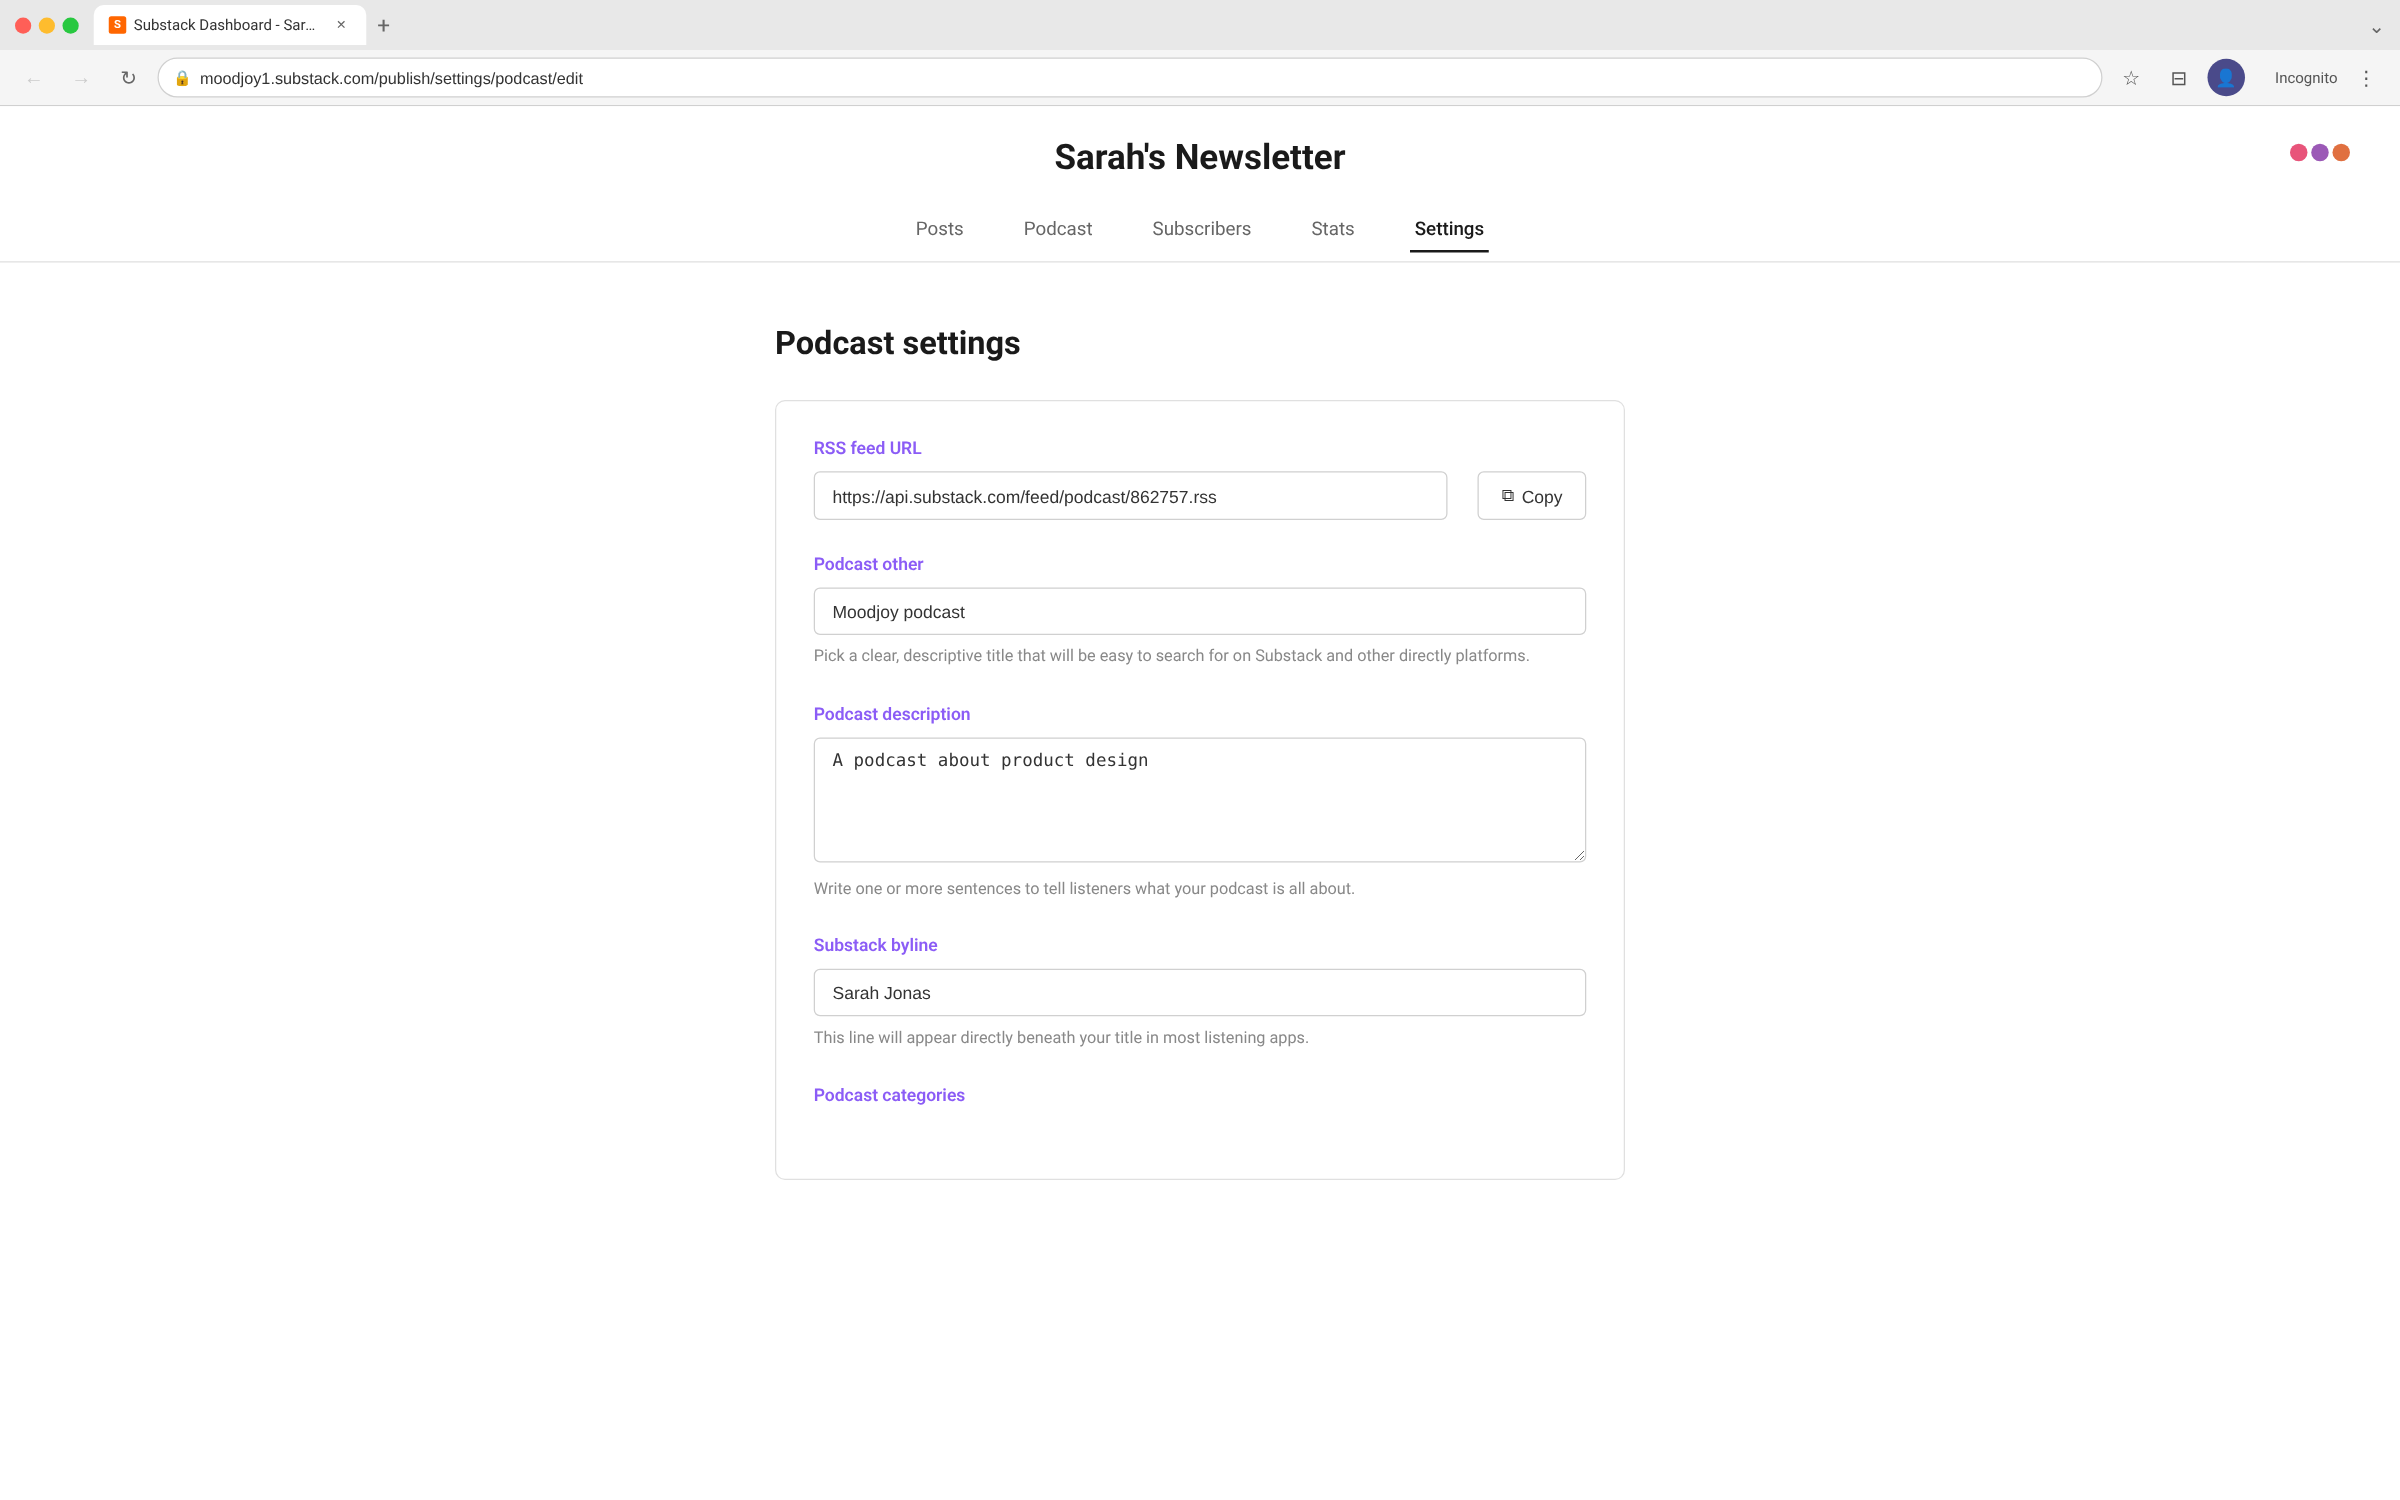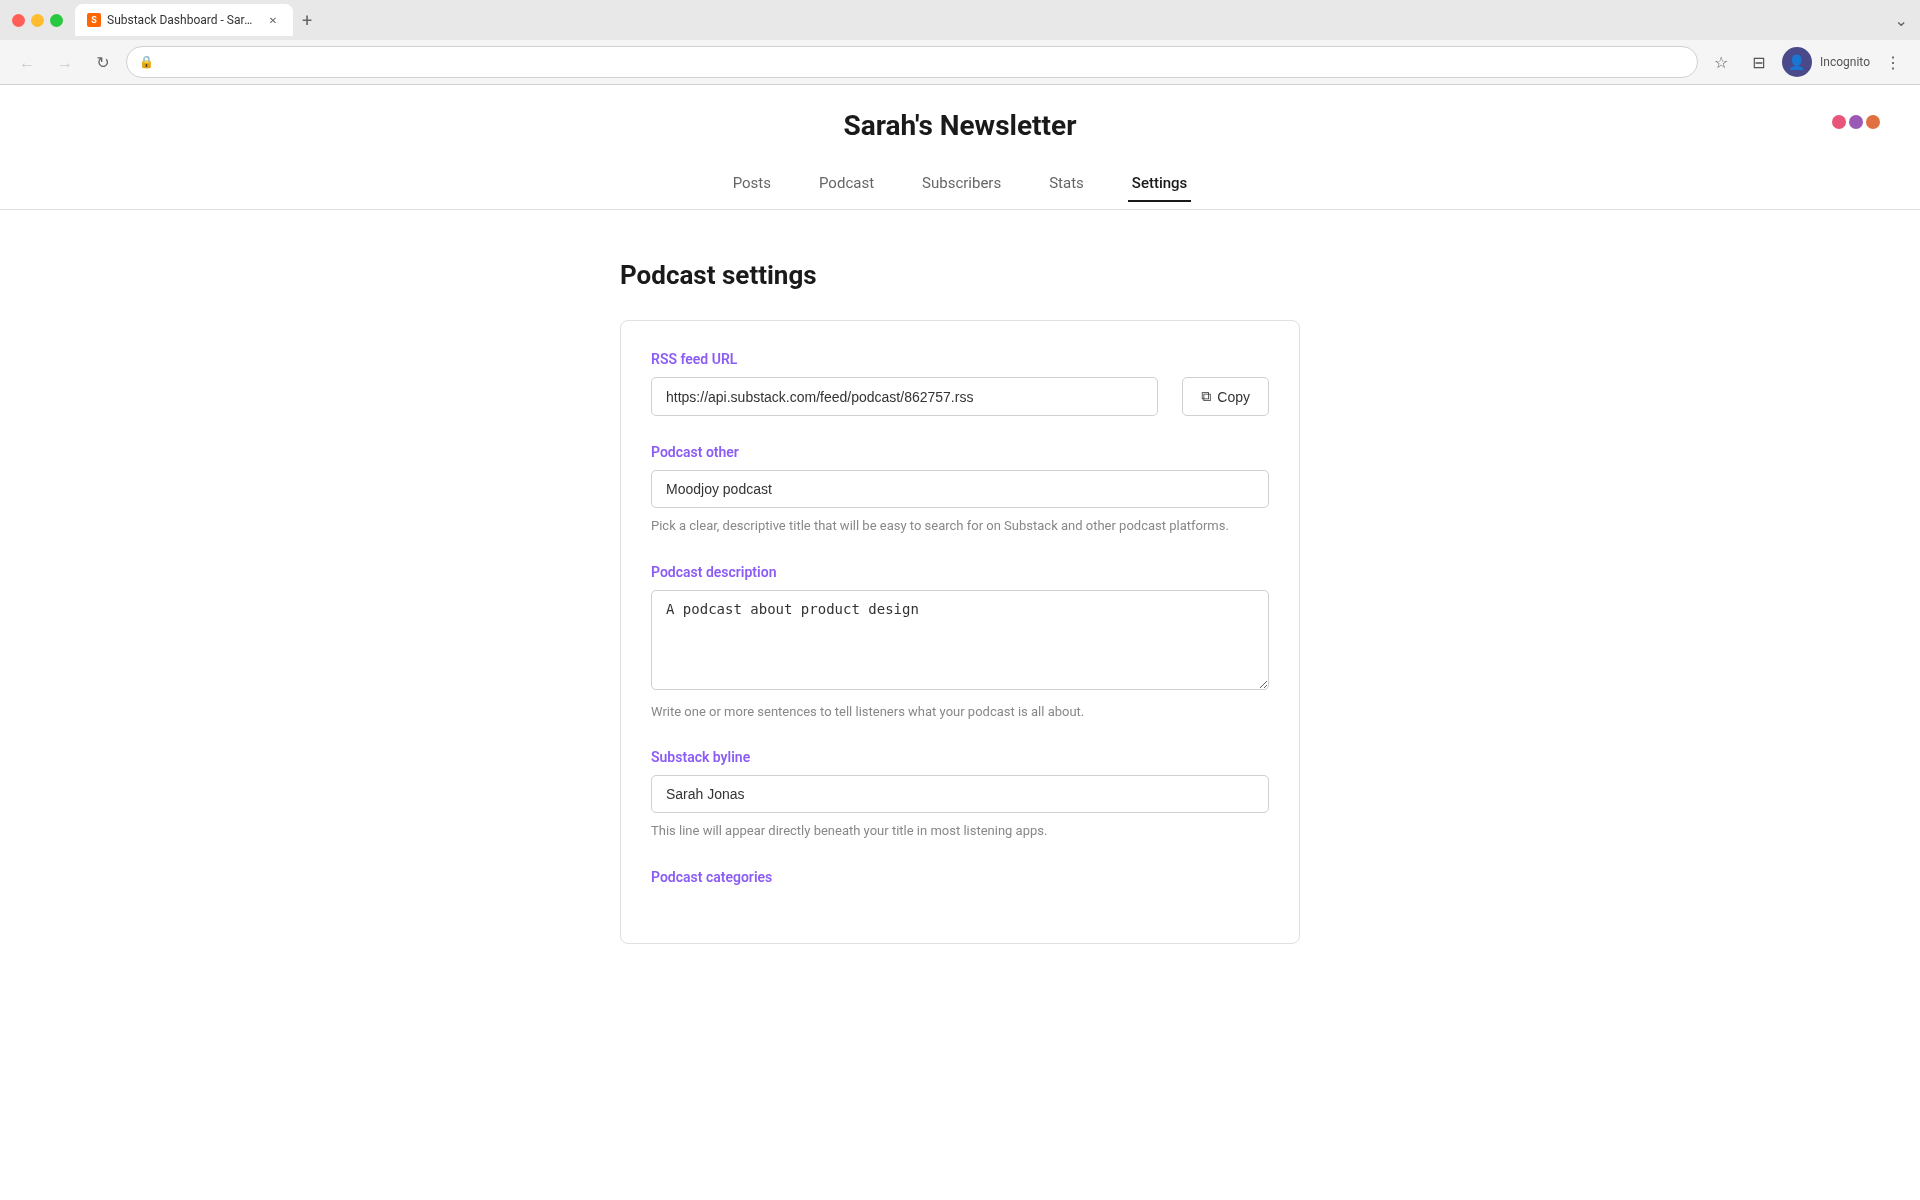--- a/index.html
+++ b/index.html
@@ -188,20 +188,21 @@
       align-items: center;
       justify-content: center;
       color: white;
       font-size: 14px;
       cursor: pointer;
     }
 
     .incognito-label {
       font-size: 12px;
       color: #555;
+      margin-left: 16px;
     }
 
     
     .page-content {
       background: #fff;
       min-height: 1116px;
     }
 
     
     .site-header {
@@ -384,20 +385,21 @@
       <div style="font-size: 16px; color: #666; cursor: pointer;">⌄</div>
     </div>
   </div>
 
   <div class="browser-nav">
     <div class="nav-btn disabled">←</div>
     <div class="nav-btn disabled">→</div>
     <div class="nav-btn">↻</div>
     <div class="address-bar-container">
       <span class="lock-icon">🔒</span>
+      <input class="address-bar" type="text" value="moodjoy1.substack.com/publish/settings/podcast/edit" style="">
     </div>
     <div class="nav-right">
       <div class="nav-icon-btn">☆</div>
       <div class="nav-icon-btn">⊟</div>
       <div class="profile-btn">
         <span>👤</span>
       </div>
       <span class="incognito-label">Incognito</span>
       <div class="nav-icon-btn">⋮</div>
     </div>
@@ -437,21 +439,21 @@
           <button class="copy-btn">
             <span class="copy-icon">⧉</span>
             <span>Copy</span>
           </button>
         </div>
       </div>
 
       <div class="form-group">
         <label class="form-label">Podcast other</label>
         <input class="form-input" type="text" value="Moodjoy podcast" style="">
-        <p class="form-help">Pick a clear, descriptive title that will be easy to search for on Substack and other podcast platforms.</p>
+        <p class="form-help">Pick a clear, descriptive title that will be easy to search for on Substack and other directly platforms.</p>
       </div>
 
       <div class="form-group">
         <label class="form-label">Podcast description</label>
         <textarea class="form-textarea" rows="4" style="">A podcast about product design</textarea>
         <p class="form-help">Write one or more sentences to tell listeners what your podcast is all about.</p>
       </div>
 
       <div class="form-group">
         <label class="form-label">Substack byline</label>

